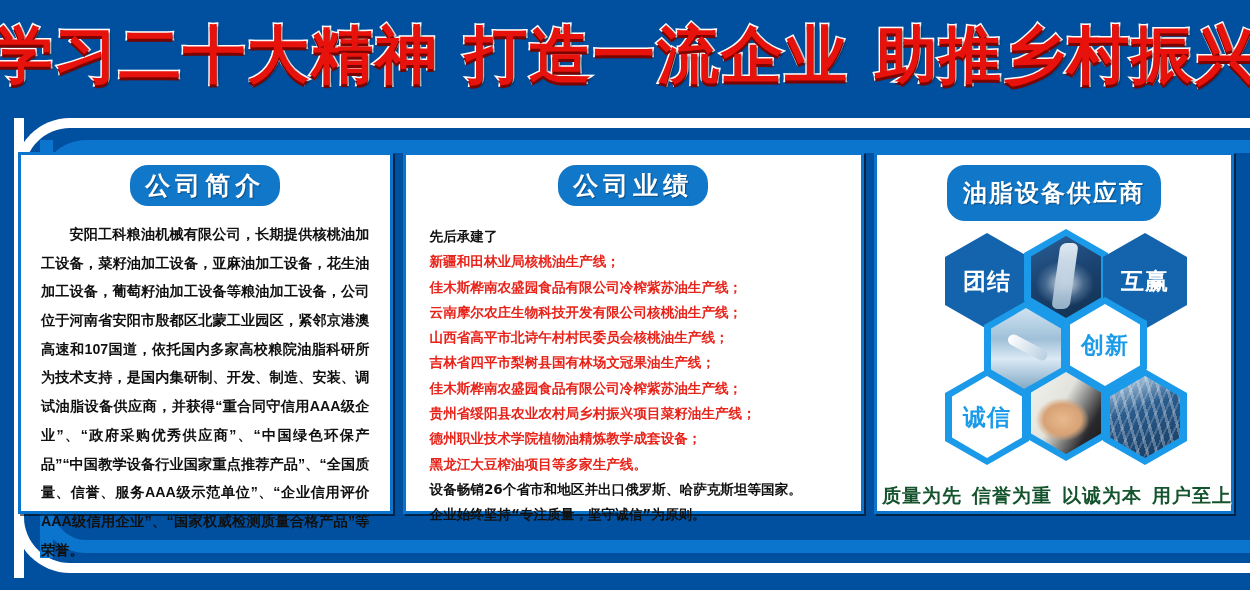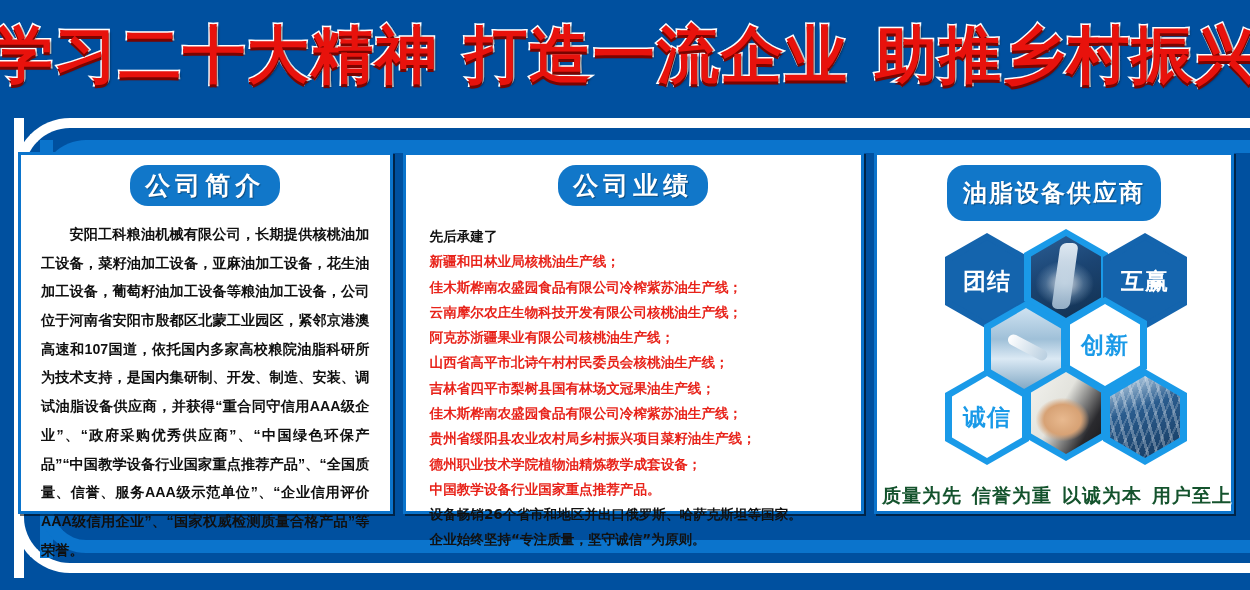--- a/index.html
+++ b/index.html
@@ -201,27 +201,26 @@
     <div class="panel mid">
       <div class="badge-wrap">
         <div class="badge">公司业绩</div>
       </div>
       <div class="perf-body">
         <div class="lead">先后承建了</div>
         <div id="perf-items">
             <div class="item">新疆和田林业局核桃油生产线；</div>
             <div class="item">佳木斯桦南农盛园食品有限公司冷榨紫苏油生产线；</div>
             <div class="item">云南摩尔农庄生物科技开发有限公司核桃油生产线；</div>
-            <div class="item">阿克苏浙疆果业有限公司核桃油生产线；</div>
             <div class="item">山西省高平市北诗午村村民委员会核桃油生产线；</div>
             <div class="item">吉林省四平市梨树县国有林场文冠果油生产线；</div>
             <div class="item">佳木斯桦南农盛园食品有限公司冷榨紫苏油生产线；</div>
             <div class="item">贵州省绥阳县农业农村局乡村振兴项目菜籽油生产线；</div>
             <div class="item">德州职业技术学院植物油精炼教学成套设备；</div>
-            <div class="item">中国教学设备行业国家重点推荐产品。</div>
+            <div class="item">黑龙江大豆榨油项目等多家生产线。</div>
           </div>
         <div id="perf-tail">
             <div class="tail">设备畅销26个省市和地区并出口俄罗斯、哈萨克斯坦等国家。</div>
             <div class="tail">企业始终坚持“专注质量，坚守诚信”为原则。</div>
           </div>
       </div>
     </div>
 
     <div class="panel right">
       <div class="badge-wrap">

